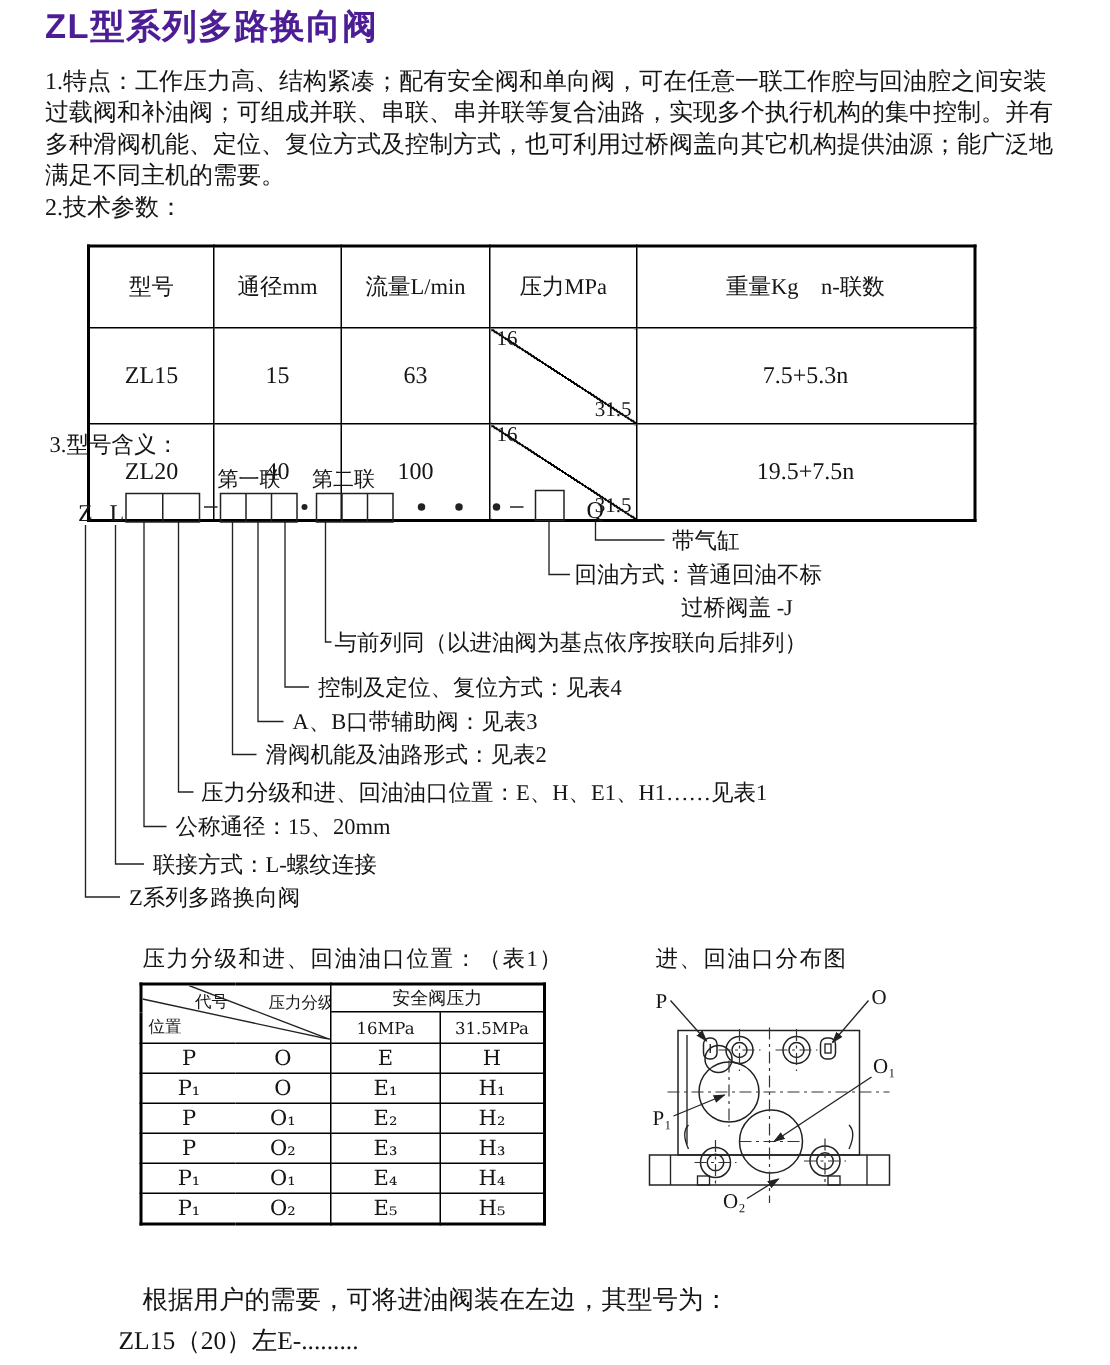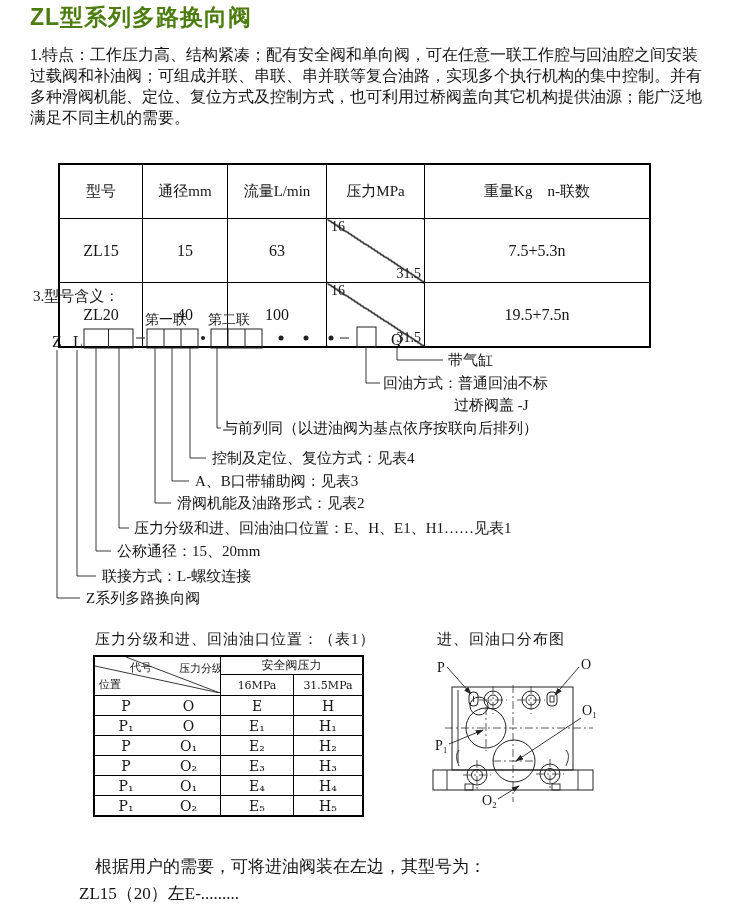--- a/index.html
+++ b/index.html
@@ -1,19 +1,19 @@
 <!DOCTYPE html>
 <html><head>
 <meta charset="utf-8">
 <style>
   html,body{margin:0;padding:0;background:#fff;}
   .page{position:relative;width:740px;height:910px;background:#ffffff;overflow:hidden;
         font-family:"Liberation Serif","DejaVu Serif",serif;color:#151515;}
   .abs{position:absolute;}
-  .doc-title{left:30px;top:2px;font-size:23px;font-weight:bold;color:#4d7c0f;
+  .doc-title{left:30px;top:2px;font-size:23px;font-weight:bold;color:#4c1d95;
              font-family:"Liberation Sans","DejaVu Sans",sans-serif;letter-spacing:1px;}
   .intro{left:30px;top:44px;width:700px;font-size:16px;line-height:21px;}
   .intro div{white-space:nowrap;}
   
   table{border-collapse:collapse;table-layout:fixed;}
   .params{left:58px;top:163px;}
   .params td,.params th{border:1px solid #000;text-align:center;vertical-align:middle;
         font-weight:normal;font-size:15px;padding:14px;overflow:hidden;}
   .params{border:2px solid #000;}
   .params tr.hd th{height:25px;}
@@ -55,20 +55,21 @@
 
 <div class="page">
 
   <div class="abs doc-title">ZL型系列多路换向阀</div>
 
   <div class="abs intro">
     <div>1.特点：工作压力高、结构紧凑；配有安全阀和单向阀，可在任意一联工作腔与回油腔之间安装</div>
     <div>过载阀和补油阀；可组成并联、串联、串并联等复合油路，实现多个执行机构的集中控制。并有</div>
     <div>多种滑阀机能、定位、复位方式及控制方式，也可利用过桥阀盖向其它机构提供油源；能广泛地</div>
     <div>满足不同主机的需要。</div>
+    <div>2.技术参数：</div>
   </div>
 
   <table class="abs params">
     <tbody>
         <tr class="hd">
       <th class="c-model">型号</th>
       <th class="c-dia">通径mm</th>
       <th class="c-flow">流量L/min</th>
       <th class="c-press">压力MPa</th>
       <th class="c-weight">重量Kg　n-联数</th>

